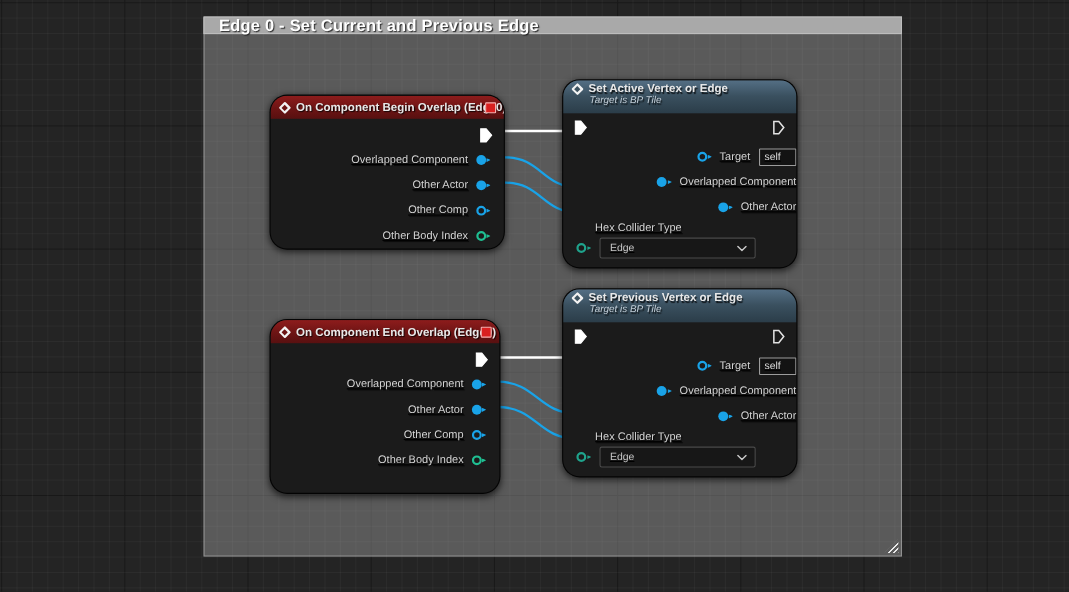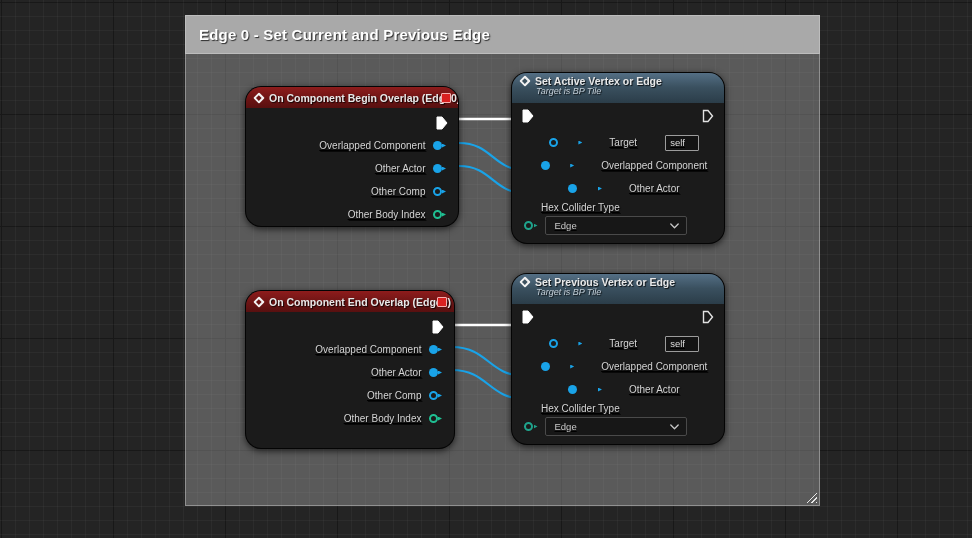--- a/index.html
+++ b/index.html
@@ -36,21 +36,21 @@
     position: absolute;
     left: 185px; top: 16px;
     width: 635px; height: 490px;
     background: rgba(168,168,168,0.42);
     border: 1px solid rgba(190,190,190,0.55);
     border-top: none;
   }
   #comment-title-bar {
     position: absolute;
     left: -1px; top: -1px;
-    width: 635px; height: 39px;
+    width: 635px; height: 16px;
     background: #a9a9a9;
     border: 1px solid #bdbdbd;
     display: flex;
     align-items: center;
     padding-left: 13px;
   }
   #comment-title-text {
     font-size: 15px;
     font-weight: bold;
     color: #ffffff;
@@ -164,21 +164,21 @@
   .node-body { position: relative; text-decoration: underline; }
 
   
   .pin-row {
     position: relative;
     display: flex;
     align-items: center;
     height: 23px;
   }
   .pin-row.out { justify-content: flex-end; padding-right: 12px; }
-  .pin-row.in  { justify-content: center; padding-left: 12px; gap: 20px; }
+  .pin-row.in  { justify-content: flex-end; padding-left: 12px; }
 
   .pin-label {
     font-size: 10px;
     color: #d4d4d4;
     white-space: nowrap;
     text-shadow: 1px 1px 1px rgba(0,0,0,0.7);
   }
   .pin-row.out .pin-label { margin-right: 7px; }
   .pin-row.in  .pin-label { margin-left: 7px; }
 
@@ -409,21 +409,21 @@
             <span class="dropdown-value">Edge</span>
             <svg class="chev" viewBox="0 0 9 6">
               <path d="M0.8 1 L4.5 4.7 L8.2 1" fill="none" stroke="#c9c9c9" stroke-width="1.3" stroke-linecap="round" stroke-linejoin="round"></path>
             </svg>
           </div>
         </div>
       </div>
     </div>
   </div>
 
-  <div class="bp-node" id="node-set-previous" style="left:511px; top:273px; width:214px;">
+  <div class="bp-node" id="node-set-previous" style="left:511px; top:262px; width:214px;">
     <div class="node-header-func">
       <div class="node-title-row">
         <span class="diamond-icon"></span>
         <span class="node-title">Set Previous Vertex or Edge</span>
       </div>
       <div class="node-subtitle">Target is BP Tile</div>
     </div>
     <div class="node-body">
       <div style="position:relative; height:24px;">
         <div class="exec-row in" style="position:absolute; left:0; top:2px;">

